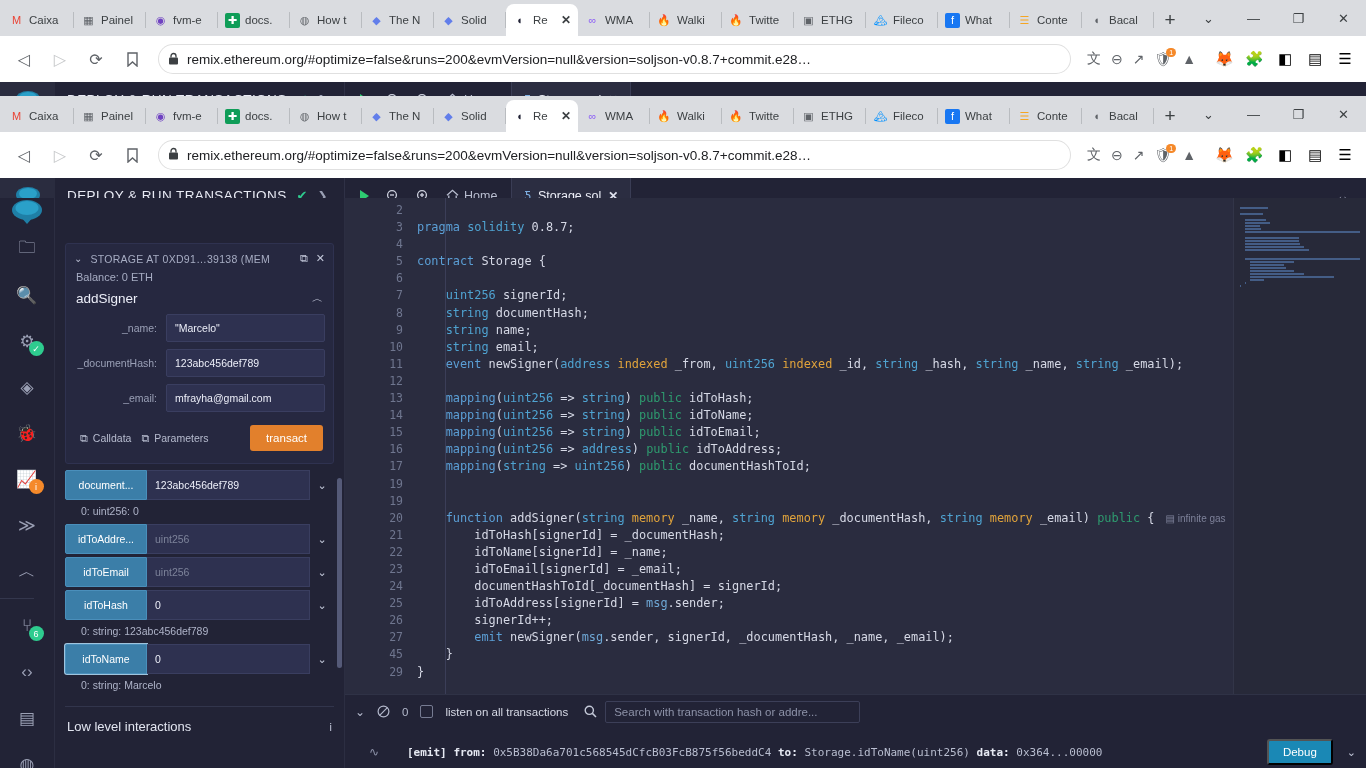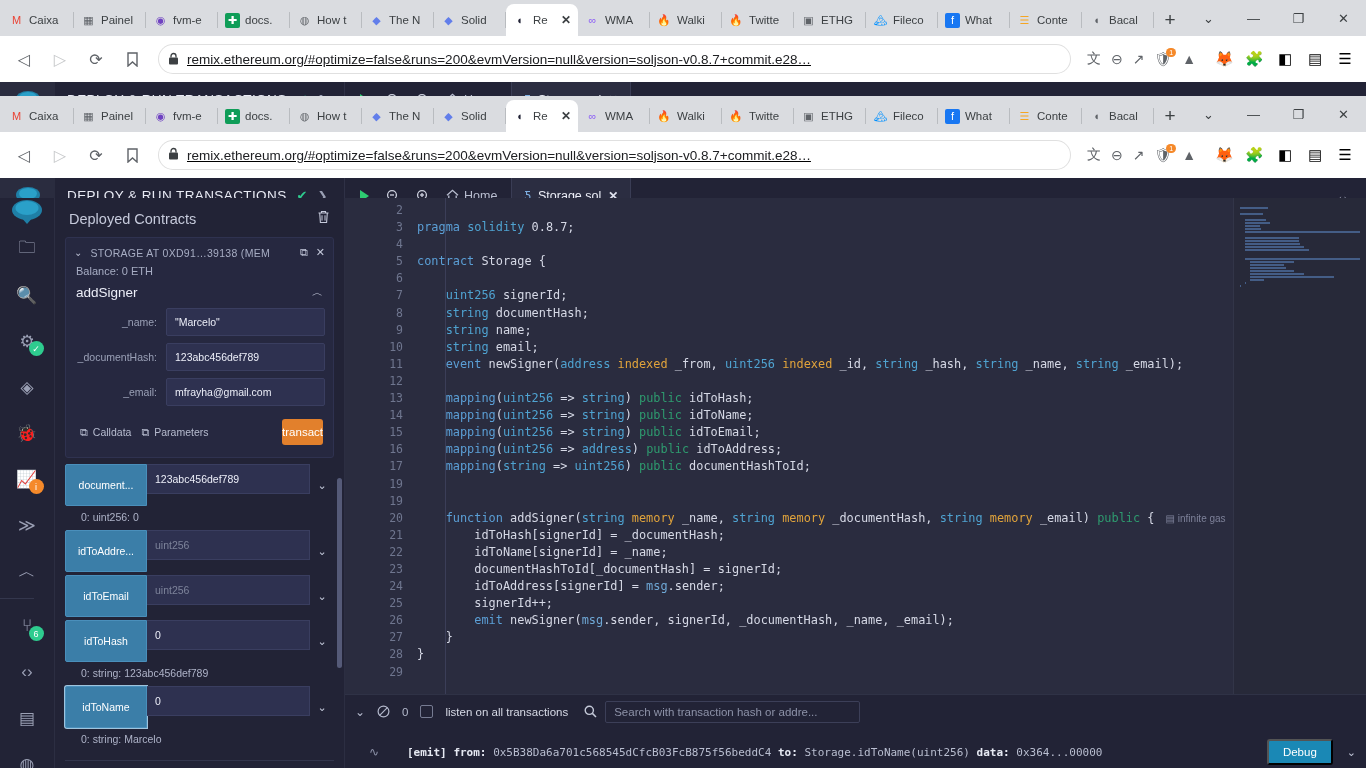--- a/index.html
+++ b/index.html
@@ -30,21 +30,20 @@
   .winctl{margin-left:auto;display:flex;align-items:center;height:36px;}
   .winctl div{width:45px;height:36px;display:flex;align-items:center;justify-content:center;font-size:13px;color:#3c4043;}
 
   .navbar{height:46px;background:#fff;display:flex;align-items:center;padding:0 8px;gap:4px;}
   .navbtn{width:32px;height:32px;display:flex;align-items:center;justify-content:center;color:#5f6368;font-size:16px;}
   .navbtn.dis{color:#c6c8ca;}
   .omnibox{
     flex:1 1 auto;height:30px;background:#fff;border-radius:16px;
     display:flex;align-items:center;padding:0 10px;gap:8px;margin:0 6px;
     box-shadow:inset 0 0 0 1px #e0e0e0;
-    text-decoration:underline;
   }
   .omnibox .urltext{font-size:13.5px;color:#202124;white-space:nowrap;overflow:hidden;}
   .omni-icons{display:flex;align-items:center;gap:10px;padding-left:6px;}
   .omni-icons .oi{font-size:14px;color:#5f6368;display:flex;align-items:center;}
   .ext-icons{display:flex;align-items:center;gap:12px;padding-left:16px;padding-right:4px;}
   .ext-icons .ei{font-size:15px;display:flex;align-items:center;justify-content:center;width:18px;}
 
   
   .remixtop{height:35px;background:#222336;display:flex;align-items:stretch;color:#e4e6f0;}
   .rt-logo{width:55px;display:flex;align-items:center;justify-content:center;background:#2a2c3f;}
@@ -103,27 +102,27 @@
 
   .argrow{display:flex;align-items:center;margin-bottom:7px;}
   .arglabel{width:92px;text-align:right;padding-right:9px;color:#9aa0b6;font-size:10.5px;white-space:nowrap;overflow:hidden;}
   .arginput{flex:1 1 auto;height:28px;background:#2e3150;border:1px solid #3a3e60;border-radius:2px;
             color:#eceef8;font-size:10.5px;display:flex;align-items:center;padding:0 8px;}
 
   .actions{display:flex;align-items:center;gap:10px;padding:6px 2px 4px 6px;}
   .act{display:flex;align-items:center;gap:5px;color:#b7bccf;font-size:10.5px;}
   .act .ic{font-size:11px;}
   .transact{margin-left:auto;background:#e2802c;color:#fff;font-size:11.5px;border-radius:3px;
-            padding:7px 0;border:none;}
+            padding:7px 16px;border:none;}
 
   .getters{padding:6px 10px 0 10px;}
   .getrow{display:flex;align-items:stretch;margin-bottom:3px;}
   .getbtn{width:82px;background:#3b7ea8;border:1px solid #4a8fbb;border-radius:2px 0 0 2px;
           color:#fff;font-size:10.5px;display:flex;align-items:center;justify-content:center;
-          height:42px;overflow:hidden;white-space:nowrap;}
+          height:30px;overflow:hidden;white-space:nowrap;}
   .getbtn.sel{box-shadow:0 0 0 1px #9fc4dd;}
   .getval{flex:1 1 auto;height:30px;background:#2e3150;border:1px solid #3a3e60;border-left:none;
           display:flex;align-items:center;padding:0 8px;color:#eceef8;font-size:10.5px;}
   .getval.ph{color:#7d839a;}
   .getcar{width:24px;display:flex;align-items:center;justify-content:center;color:#c2c7d9;font-size:11px;}
   .decoded{color:#aeb3c8;font-size:10.5px;padding:2px 0 7px 16px;}
 
   .lowlevel{border-top:1px solid #32354c;margin:8px 10px 0 10px;padding:12px 2px 0 2px;
             display:flex;align-items:center;justify-content:space-between;}
   .lowlevel .t{color:#e2e5f0;font-size:13px;}
@@ -530,30 +529,20 @@
           <div class="ri">⑂<span class="badge green">6</span></div>
           <div class="ri">‹›</div>
           <div class="ri">▤</div>
           <div class="ri">◍</div>
         </div>
     </div>
 
     <div class="panel">
       <div class="panel-head"></div>
 
-      <div class="deployed-head">
-        <span class="t">Deployed Contracts</span>
-        <span class="trash">
-          <svg width="13" height="14" viewBox="0 0 13 14">
-              <path d="M1.5 3h10M4.5 3V1.5h4V3M2.7 3l.7 9.5h6.2L10.3 3" fill="none" stroke="#c6cadb" stroke-width="1.1"></path>
-              <line x1="5" y1="5.3" x2="5" y2="10.6" stroke="#c6cadb" stroke-width="1"></line>
-              <line x1="8" y1="5.3" x2="8" y2="10.6" stroke="#c6cadb" stroke-width="1"></line>
-            </svg>
-        </span>
-      </div>
 
       <div class="card">
         <div class="card-top">
           <span class="cv">⌄</span>
           <span class="addr">STORAGE AT 0XD91…39138 (MEM</span>
           <span class="ci">⧉</span>
           <span class="ci">✕</span>
         </div>
         <div class="balance">Balance: 0 ETH</div>
 
@@ -651,21 +640,21 @@
             <div>19</div>
             <div>19</div>
             <div>20</div>
             <div>21</div>
             <div>22</div>
             <div>23</div>
             <div>24</div>
             <div>25</div>
             <div>26</div>
             <div>27</div>
-            <div>28</div>
+            <div>45</div>
             <div>29</div>
           </div>
         <div class="codewrap">
           <div class="guide" style="left:28px;"></div>
           <div id="code">
               <div class="code">&nbsp;</div>
               <div class="code"><span class="kw">pragma </span><span class="ty">solidity </span><span class="num">0.8.7;</span></div>
               <div class="code">&nbsp;</div>
               <div class="code"><span class="kw">contract </span><span class="id">Storage {</span></div>
               <div class="code">&nbsp;</div>
@@ -678,20 +667,21 @@
               <div class="code"><span class="id">    </span><span class="kw">mapping</span><span class="id">(</span><span class="ty">uint256</span><span class="id"> =&gt; </span><span class="ty">string</span><span class="id">) </span><span class="pub">public</span><span class="id"> idToHash;</span></div>
               <div class="code"><span class="id">    </span><span class="kw">mapping</span><span class="id">(</span><span class="ty">uint256</span><span class="id"> =&gt; </span><span class="ty">string</span><span class="id">) </span><span class="pub">public</span><span class="id"> idToName;</span></div>
               <div class="code"><span class="id">    </span><span class="kw">mapping</span><span class="id">(</span><span class="ty">uint256</span><span class="id"> =&gt; </span><span class="ty">string</span><span class="id">) </span><span class="pub">public</span><span class="id"> idToEmail;</span></div>
               <div class="code"><span class="id">    </span><span class="kw">mapping</span><span class="id">(</span><span class="ty">uint256</span><span class="id"> =&gt; </span><span class="ty">address</span><span class="id">) </span><span class="pub">public</span><span class="id"> idToAddress;</span></div>
               <div class="code"><span class="id">    </span><span class="kw">mapping</span><span class="id">(</span><span class="ty">string</span><span class="id"> =&gt; </span><span class="ty">uint256</span><span class="id">) </span><span class="pub">public</span><span class="id"> documentHashToId;</span></div>
               <div class="code">&nbsp;</div>
               <div class="code">&nbsp;</div>
               <div class="code"><span class="id">    </span><span class="kw">function</span><span class="id"> addSigner(</span><span class="ty">string</span><span class="id"> </span><span class="idx">memory</span><span class="id"> _name, </span><span class="ty">string</span><span class="id"> </span><span class="idx">memory</span><span class="id"> _documentHash, </span><span class="ty">string</span><span class="id"> </span><span class="idx">memory</span><span class="id"> _email) </span><span class="pub">public</span><span class="id"> {</span><span class="gas">    ▤ infinite gas</span></div>
               <div class="code"><span class="id">        idToHash[signerId] = _documentHash;</span></div>
               <div class="code"><span class="id">        idToName[signerId] = _name;</span></div>
+              <div class="code"><span class="id">        idToEmail[signerId] = _email;</span></div>
               <div class="code"><span class="id">        documentHashToId[_documentHash] = signerId;</span></div>
               <div class="code"><span class="id">        idToAddress[signerId] = </span><span class="glob">msg</span><span class="id">.sender;</span></div>
               <div class="code"><span class="id">        signerId++;</span></div>
               <div class="code"><span class="id">        </span><span class="kw">emit</span><span class="id"> newSigner(</span><span class="glob">msg</span><span class="id">.sender, signerId, _documentHash, _name, _email);</span></div>
               <div class="code"><span class="id">    }</span></div>
               <div class="code"><span class="id">}</span></div>
             </div>
         </div>
         <div class="minimap">
           <div id="minimap-lines" style="padding-top:6px;">

